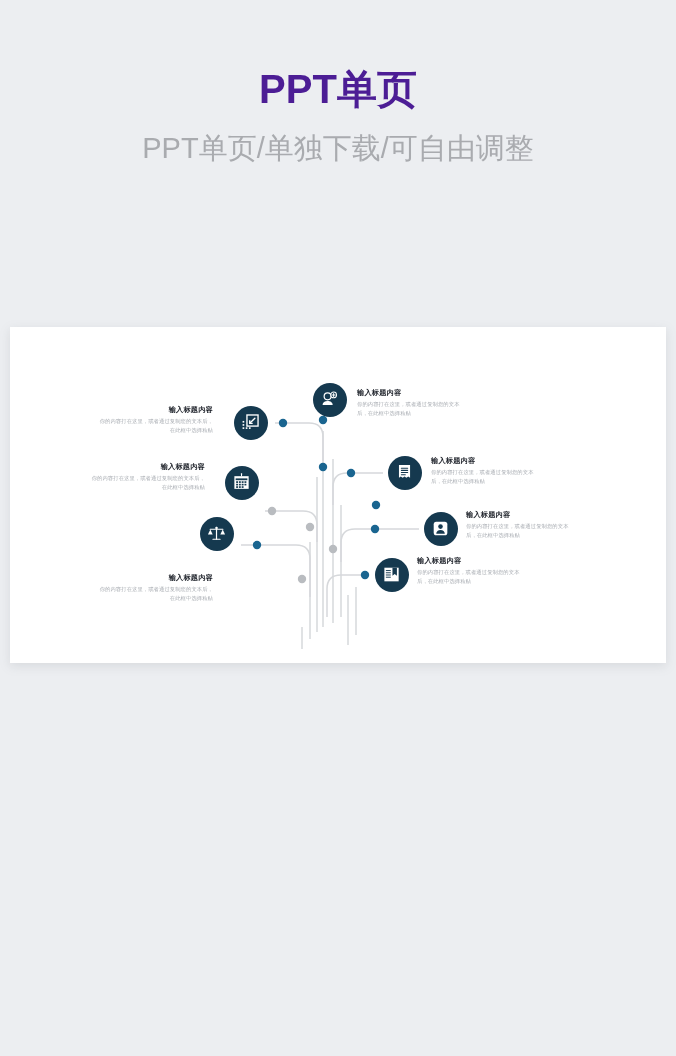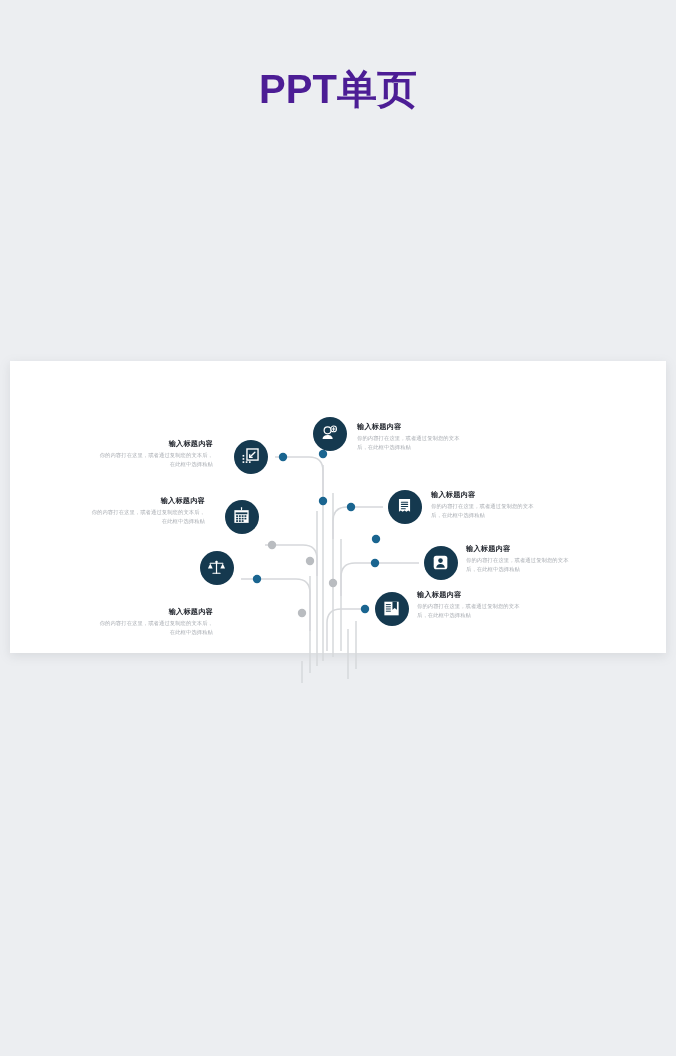--- a/index.html
+++ b/index.html
@@ -39,23 +39,23 @@
     font-size: 29px;
     font-weight: 400;
     color: #a9abaf;
     line-height: 40px;
   }
 
   
   .slide-card {
     position: absolute;
     left: 10px;
-    top: 361px;
+    top: 327px;
     width: 656px;
-    height: 292px;
+    height: 336px;
     background: #ffffff;
     box-shadow: 0 3px 10px rgba(120,125,135,0.18);
   }
 
   .diagram {
     position: absolute;
     left: 0; top: 0;
     width: 656px;
     height: 372px;
   }
@@ -100,20 +100,21 @@
   .txt.align-right { text-align: right; }
   .txt.align-left  { text-align: left; }
 </style>
 </head>
 <body>
 
 <div class="page">
 
   <div class="header">
     <div class="page-title">PPT单页</div>
+    <div class="page-subtitle">PPT单页/单独下载/可自由调整</div>
   </div>
 
   <div class="slide-card">
     <div class="diagram">
 
       <svg viewBox="0 0 656 372">
         <g fill="none" stroke="#d6d8db" stroke-width="1.5" stroke-linecap="butt">
 
           <path d="M313 104 L313 300"></path>
 

